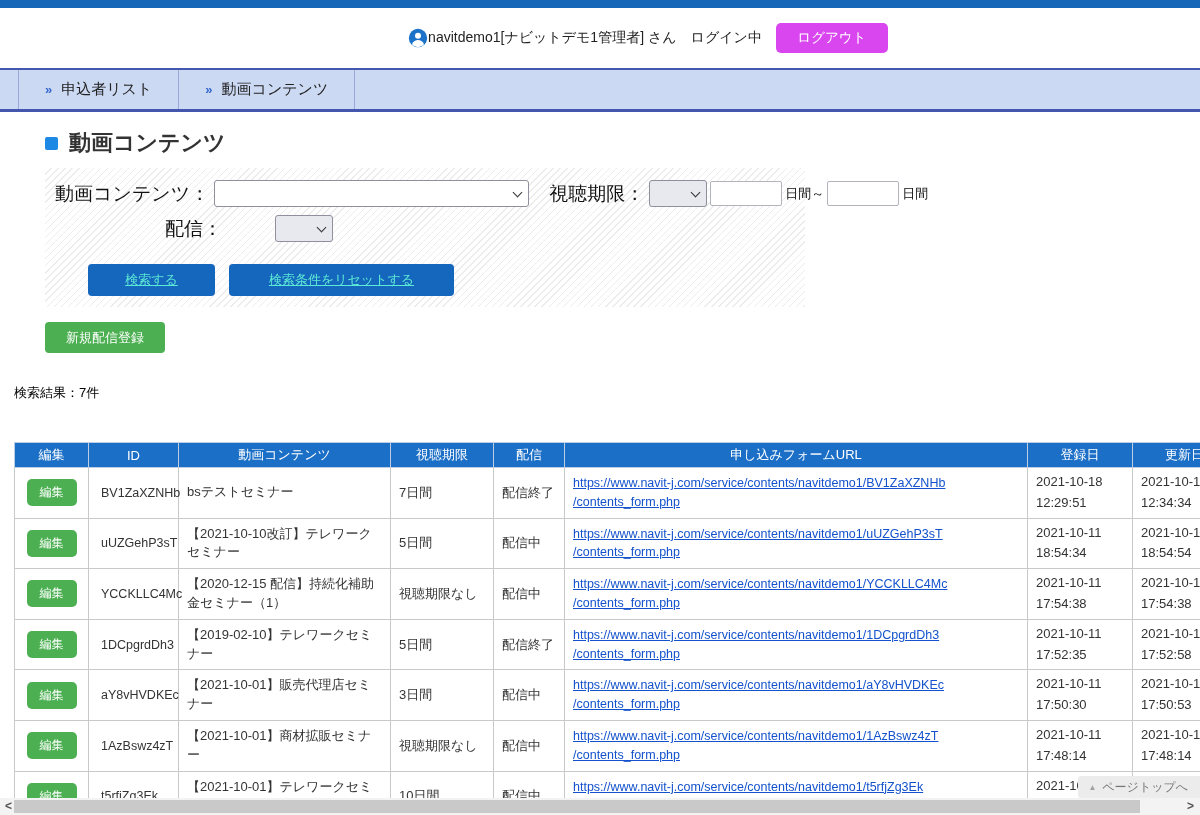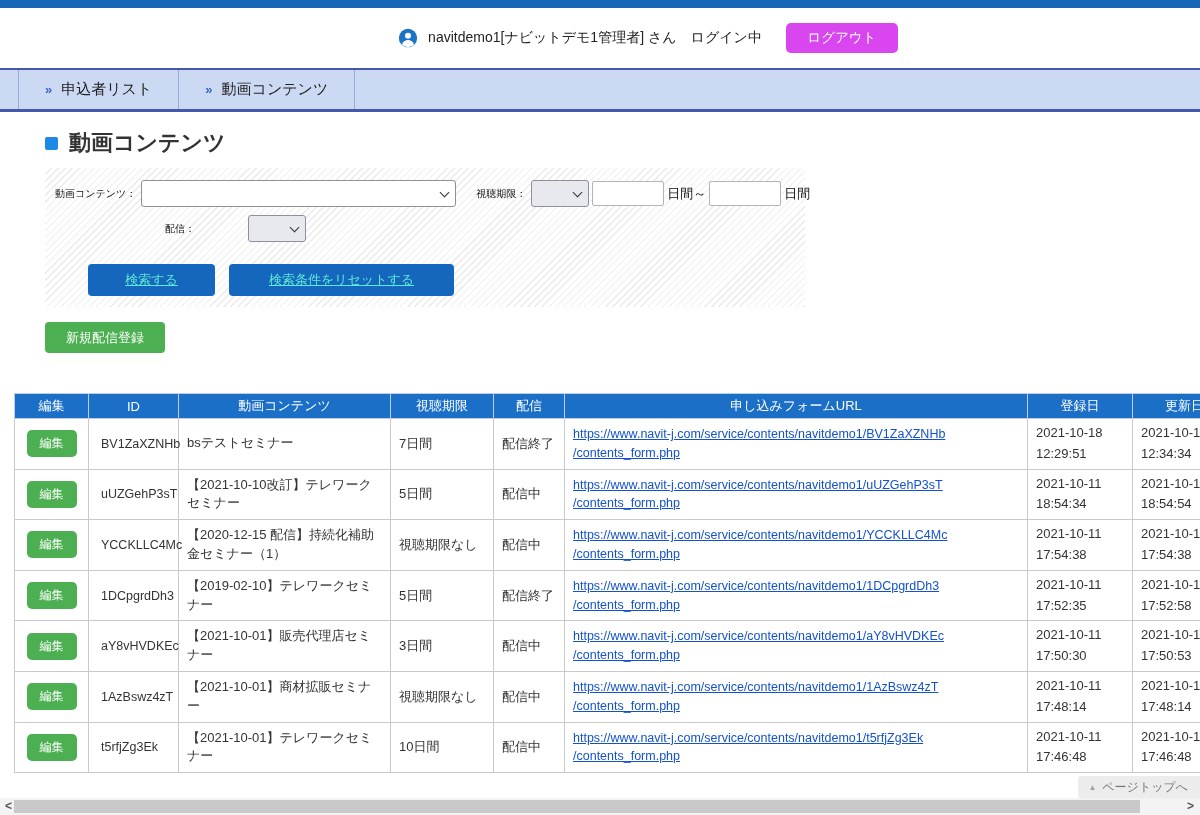--- a/index.html
+++ b/index.html
@@ -10,21 +10,21 @@
     font-family: "Liberation Sans", "DejaVu Sans", sans-serif;
     position: relative;
   }
   .viewport { position: relative; width: 1200px; height: 815px; overflow: hidden; }
 
   
   .top-strip { height: 8px; background: #1767b9; }
 
   
   .header { height: 60px; background: #fff; display: flex; align-items: center; justify-content: center; }
-  .header-inner { display: flex; align-items: center; gap: 10px; margin-left: 96px; }
+  .header-inner { display: flex; align-items: center; margin-left: 96px; }
   .user-icon { width: 20px; height: 20px; display: inline-flex; }
   .user-text { font-size: 14px; color: #222; white-space: pre; }
   .logout-btn {
     margin-left: 14px; width: 112px; height: 30px;
     background: #d946ef; color: #fff; border: none; border-radius: 5px;
     font-size: 13.5px; cursor: pointer; font-family: inherit;
   }
 
   
   .nav {
@@ -45,21 +45,21 @@
   .title-text { font-size: 22px; color: #333; }
 
   
   .search-box {
     margin: 10px 0 0 45px; width: 760px;
     background: repeating-linear-gradient(135deg, #ffffff 0px, #ffffff 4px, #ececec 4px, #ececec 5px);
     padding: 12px 0 6px 0;
   }
   .form-row1 { display: flex; align-items: center; padding-left: 10px; height: 27px; }
   .form-row2 { display: flex; align-items: center; padding-left: 120px; margin-top: 8px; height: 27px; gap: 48px; }
-  .f-label { font-size: 10px; color: #111; margin-right: 5px; white-space: nowrap; }
+  .f-label { font-size: 19px; color: #111; margin-right: 5px; white-space: nowrap; }
   .sel-wrap { position: relative; display: inline-block; }
   .sel-wrap select {
     appearance: none; -webkit-appearance: none; -moz-appearance: none;
     height: 27px; border: 1px solid #8f8f9d; border-radius: 3px;
     background: #fff; font-size: 13px; padding: 0 22px 0 6px; font-family: inherit;
   }
   .sel-wrap.gray select { background: #e8e8ef; }
   .sel-chev {
     position: absolute; right: 8px; top: 50%; width: 7px; height: 7px;
     border-right: 1.6px solid #333; border-bottom: 1.6px solid #333;
@@ -206,20 +206,21 @@
         </span>
       </div>
       <div class="form-buttons">
         <button class="btn-blue btn-search">検索する</button>
         <button class="btn-blue btn-reset">検索条件をリセットする</button>
       </div>
     </section>
 
     <button class="btn-green">新規配信登録</button>
 
+    <p class="result-count">検索結果：7件</p>
 
     <table class="results">
       <colgroup>
         <col style="width:74px">
           <col style="width:90px">
           <col style="width:212px">
           <col style="width:103px">
         <col style="width:71px">
           <col style="width:463px">
           <col style="width:105px">

